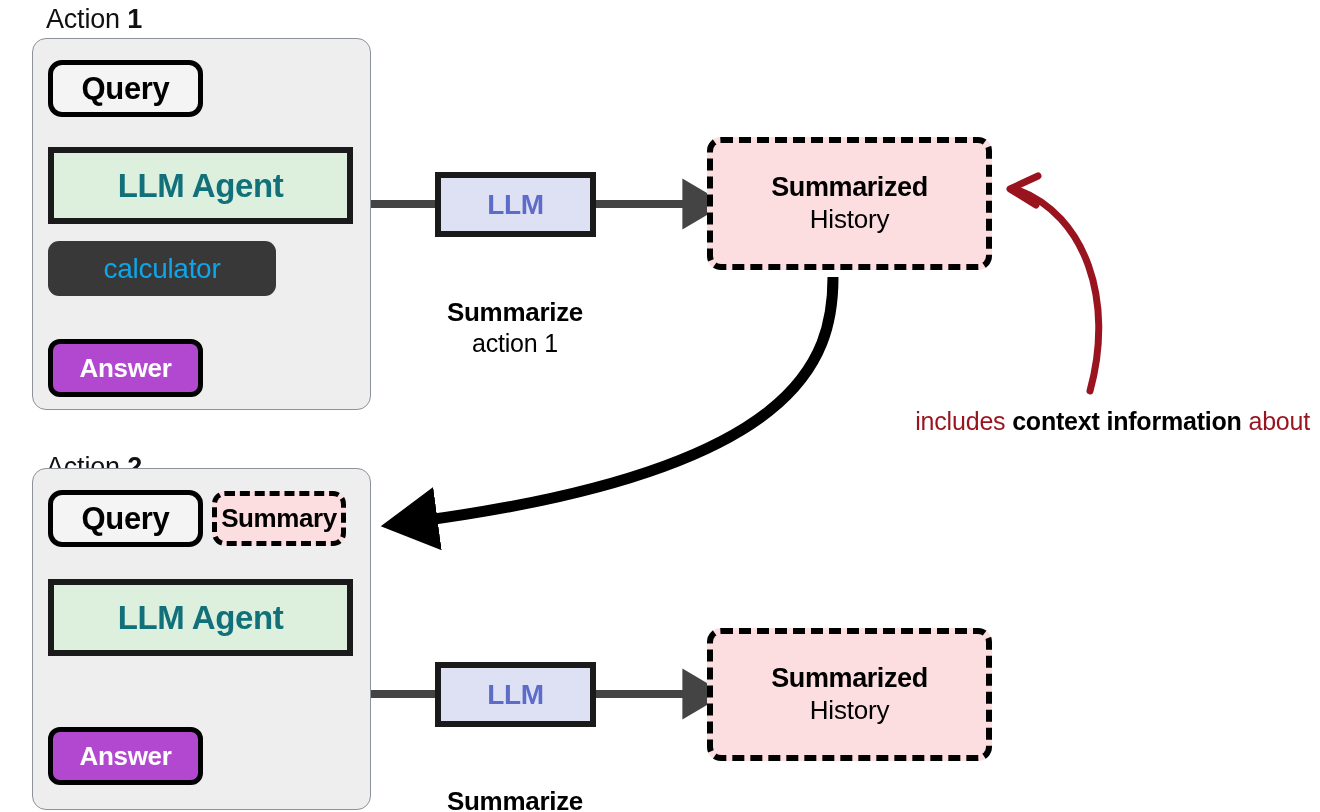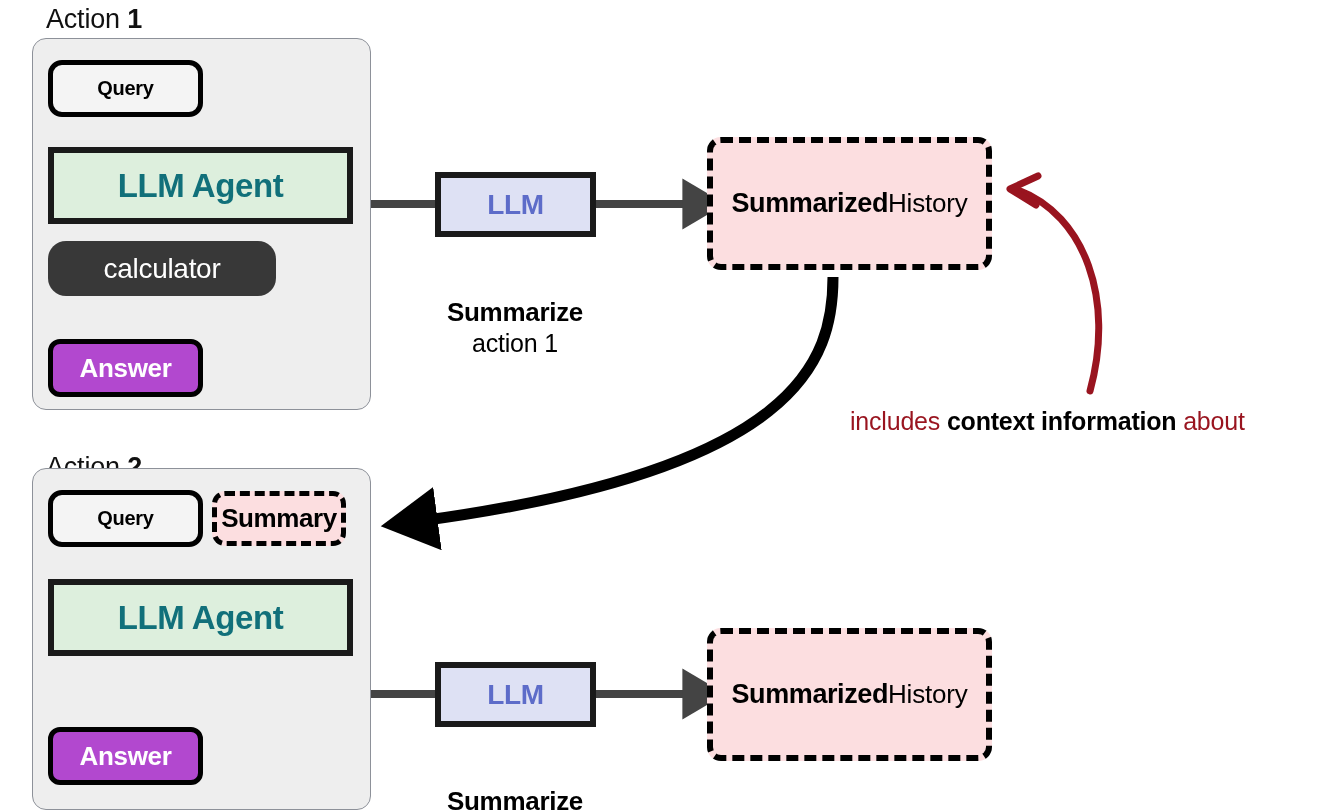--- a/index.html
+++ b/index.html
@@ -49,21 +49,21 @@
     display: flex;
     align-items: center;
     justify-content: center;
     white-space: nowrap;
   }
 
   .query-box {
     background: #f4f4f4;
     border: 5px solid #000000;
     border-radius: 14px;
-    font-size: 20px;
+    font-size: 31px;
     font-weight: 700;
     letter-spacing: -0.3px;
   }
 
   .summary-box {
     background: #fcdee0;
     border: 5px dashed #000000;
     border-radius: 13px;
     font-size: 26px;
     font-weight: 700;
@@ -75,24 +75,24 @@
     border: 6px solid #1a1a1a;
     font-size: 33px;
     font-weight: 700;
     color: #11707a;
     letter-spacing: -0.4px;
     text-align: center;
   }
 
   .tool-box {
     background: #383838;
-    border-radius: 18px;
+    border-radius: 11px;
     font-size: 28px;
     font-weight: 400;
-    color: #ffffff;
+    color: #0ea5e9;
     letter-spacing: -0.3px;
   }
 
   .answer-box {
     background: #b248cf;
     border: 5px solid #000000;
     border-radius: 12px;
     font-size: 26px;
     font-weight: 700;
     color: #ffffff;
@@ -105,21 +105,21 @@
     font-size: 28px;
     font-weight: 700;
     color: #5d6cc9;
     letter-spacing: -0.3px;
   }
 
   .history-box {
     background: #fcdee0;
     border: 6px dashed #000000;
     border-radius: 14px;
-    flex-direction: row;
+    flex-direction: column;
     line-height: 1.18;
   }
   .history-box .h-line1 {
     font-size: 27px;
     font-weight: 700;
     letter-spacing: -0.4px;
   }
   .history-box .h-line2 {
     font-size: 26px;
     font-weight: 400;
@@ -143,21 +143,21 @@
   .caption .cap-plain {
     display: block;
     font-size: 25px;
     font-weight: 400;
     letter-spacing: -0.2px;
   }
 
   
   .annotation {
     position: absolute;
-    text-align: left;
+    text-align: right;
     font-size: 25px;
     line-height: 1.28;
     color: #99141f;
     letter-spacing: -0.2px;
   }
   .annotation b {
     color: #000000;
     font-weight: 700;
   }
 

